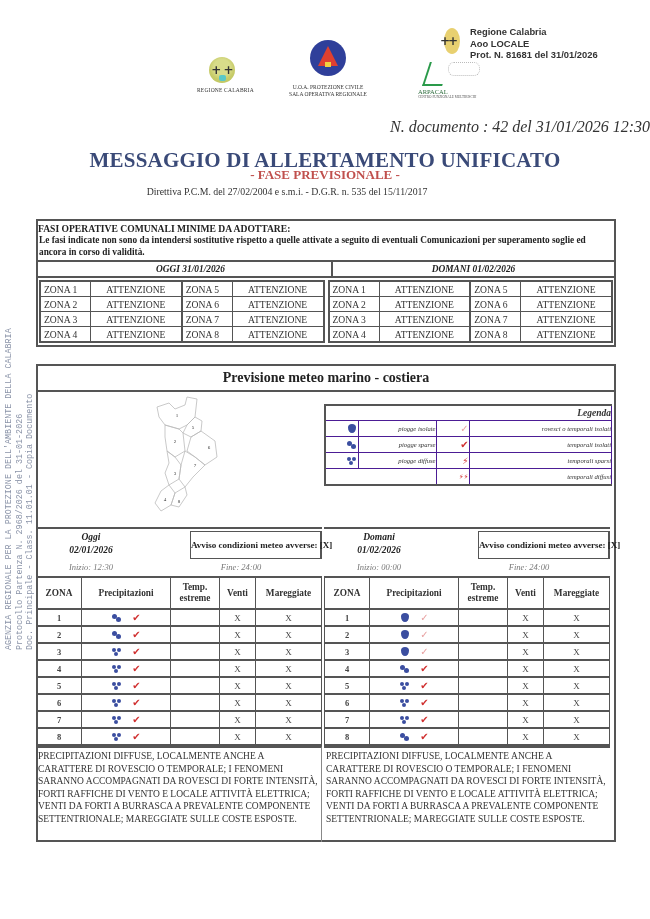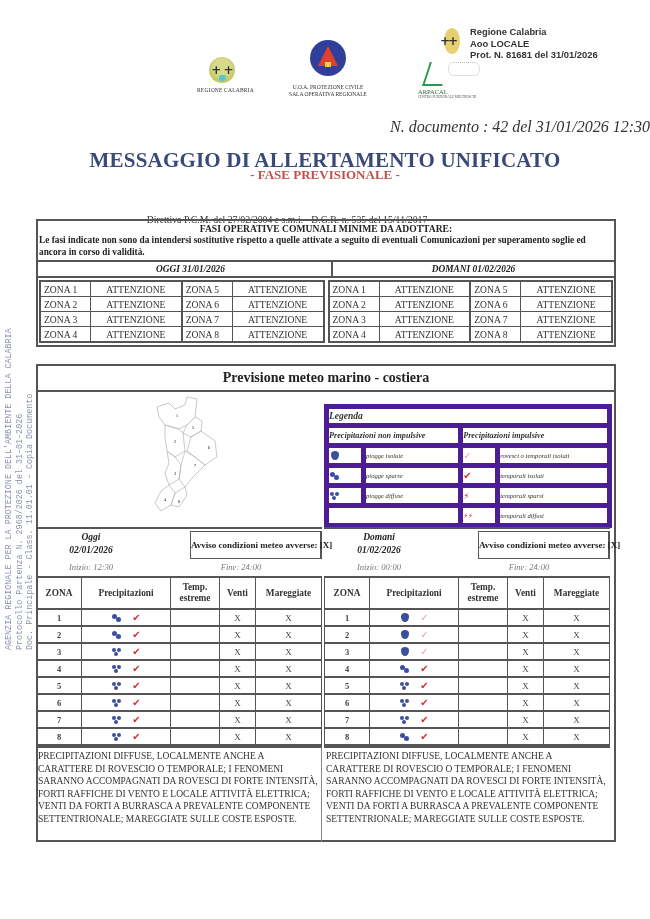--- a/index.html
+++ b/index.html
@@ -33,47 +33,47 @@
   .prot { left:440px; top:26px; }
   .prot .emb { position:absolute; left:0; top:2px; width:24px; height:26px; }
   .prot .emb .disc { position:absolute; left:4px; top:0; width:16px; height:26px; border-radius:50%; background:#e8d070; }
   .prot .emb .cr { position:absolute; left:0; top:6px; font:bold 12px "DejaVu Sans", sans-serif; color:#333; letter-spacing:-2px; }
   .prot .txt { position:absolute; left:30px; top:0; font-family:"Liberation Sans", sans-serif; font-weight:bold; font-size:9.4px; line-height:11.5px; color:#333; white-space:nowrap; }
 
   
   .ndoc { left:0; width:650px; top:118px; text-align:right; font-style:italic; font-size:16px; color:#333; }
   .main-title { left:0; width:650px; top:148px; text-align:center; font-weight:bold; font-size:21px; color:#3a4a78; letter-spacing:0.2px; }
   .sub-title { left:0; width:650px; top:167px; text-align:center; font-weight:bold; font-size:13px; color:#c0504d; }
-  .direttiva { left:0; width:574px; top:186px; text-align:center; font-size:9.8px; color:#333;margin-top:28px; }
+  .direttiva { left:0; width:574px; top:186px; text-align:center; font-size:9.8px; color:#333; }
 
   
   table { border-collapse:collapse; }
   td, th { padding:0; }
 
   
   .fasi { left:36px; top:219px; width:576px; border:2px solid #555; }
-  .fasi .head { text-align:center; font-weight:bold; font-size:9.6px; padding-top:2px; }
+  .fasi .head { text-align:left; font-weight:bold; font-size:9.6px; padding-top:2px; }
   .fasi .note { font-weight:bold; font-size:9.3px; line-height:12px; padding:0 1px 2px 1px; border-bottom:2px solid #555; }
   .fasi .days { display:flex; border-bottom:2px solid #555;padding-left:12px; }
   .fasi .days div { flex:1; text-align:center; font-style:italic; font-weight:bold; font-size:9.4px; padding:2px 0; }
   .fasi .days div:first-child { border-right:2px solid #555; }
   .fasi .grids { display:flex; padding:2px 1px 2px 1px; gap:3px; }
   .zt { flex:1; border:2px solid #555; }
   .zt td { border:1px solid #555; font-size:9.6px; height:14px; text-align:center; color:#333; }
   .zt td.z { width:46px; text-align:left; padding-left:3px; }
   .zt td.sep { border-left:2px solid #555; }
 
   
   .meteo { left:36px; top:364px; width:576px; height:474px; border:2px solid #555; }
   .meteo .title { height:24px; line-height:24px; text-align:center; font-weight:bold; font-size:14px; border-bottom:2px solid #555; color:#222; }
 
   .map { left:147px; top:395px; width:75px; height:120px; }
 
   .legend { left:324px; top:404px; width:288px; border:2px solid #555; border-right:none; }
-  .legend td { border:5px solid #4c1d95; font-style:italic; font-size:6.6px; text-align:left; height:15px; color:#333; }
+  .legend td { border:1px solid #4c1d95; font-style:italic; font-size:6.6px; text-align:right; height:15px; color:#333; }
   .legend .lt { font-weight:bold; font-size:9.5px; height:14px; }
   .legend .lh { font-weight:bold; font-size:8.2px; height:15px; }
   .legend .ic { width:32px; }
 
   
   .panel { top:527px; width:286px; }
   .panel.left { left:36px; }
   .panel.right { left:324px; }
   .panel .top { position:relative; height:47px; border-top:2px solid #555; }
   .panel .day { position:absolute; left:0; top:2px; width:110px; text-align:center; font-style:italic; font-weight:bold; font-size:9.5px; line-height:13px; }
@@ -241,24 +241,20 @@
     <text x="48" y="72">7</text>
     <text x="32" y="108">8</text>
   </g>
 </svg>
 
 <table class="abs legend">
   <tbody>
       <tr>
         <td colspan="4" class="lt">Legenda</td>
       </tr>
-  <tr>
-    <td colspan="2" class="lh">Precipitazioni non impulsive</td>
-    <td colspan="2" class="lh">Precipitazioni impulsive</td>
-  </tr>
   <tr>
     <td class="ic"><span class="pi isolate"><i></i></span></td>
     <td>piogge isolate</td>
     <td class="ic"><span class="ti outline" style="margin-left:0">✓</span></td>
     <td>rovesci o temporali isolati</td>
   </tr>
   <tr>
     <td class="ic"><span class="pi sparse"><i></i><i></i></span></td>
     <td>piogge sparse</td>
     <td class="ic"><span class="ti" style="margin-left:0">✔</span></td>

